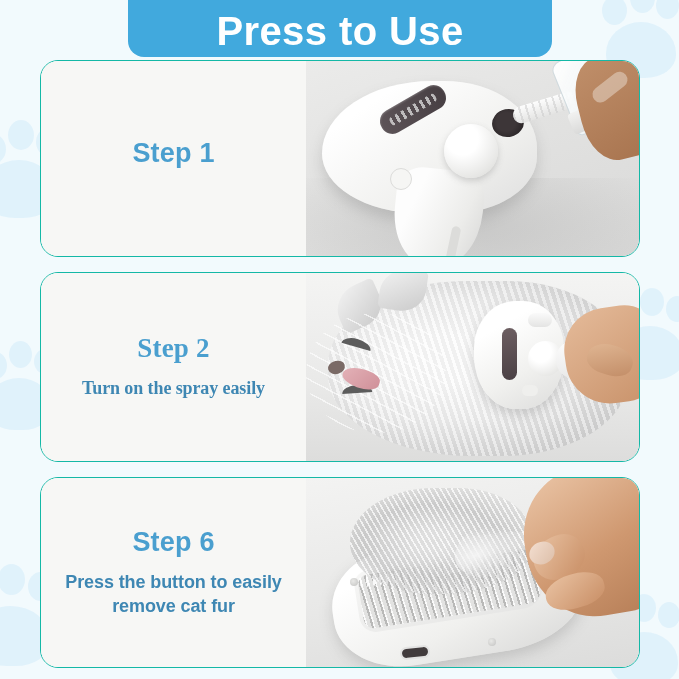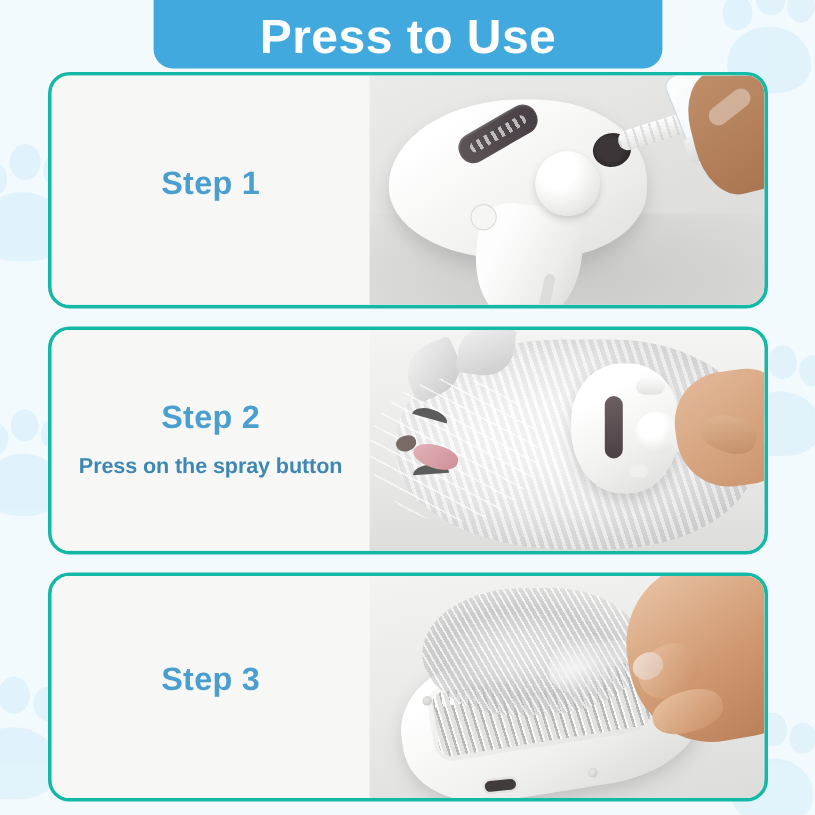--- a/index.html
+++ b/index.html
@@ -59,29 +59,29 @@
     font-weight: bold;
     letter-spacing: .4px;
     line-height: 1;
   }
 
   
   .card {
     position: absolute;
     left: 40px;
     width: 600px;
-    border: 3px solid #14b8a6;
+    border: 1px solid #14b8a6;
     border-radius: 18px;
     overflow: hidden;
     background: #f7f7f5;
     display: flex;
     z-index: 2;
   }
   #card-1 { top: 60px;  height: 197px; }
-  #card-2 { top: 272px; height: 190px; }
+  #card-2 { top: 272px; height: 190px; font-family: Liberation Serif, serif; }
   #card-3 { top: 477px; height: 191px; }
 
   .card-text {
     width: 265px;
     flex: 0 0 265px;
     background: #f7f7f5;
     display: flex;
     flex-direction: column;
     align-items: center;
     justify-content: center;
@@ -483,21 +483,21 @@
     <div class="dev1-bottle-cap"></div>
     <div class="dev1-fingers">
       <div class="dev1-finger-gap"></div>
     </div>
   </div>
 </div>
 
 <div class="card" id="card-2">
   <div class="card-text">
     <div class="step-heading">Step 2</div>
-    <div class="step-body">Press on the spray button</div>
+    <div class="step-body">Turn on the spray easily</div>
   </div>
   <div class="card-photo" id="photo-2">
     <div class="cat-body">
       <div class="cat-fur-streaks"></div>
     </div>
     <div class="cat-ear l"></div>
     <div class="cat-ear r"></div>
     <div class="cat-whiskers"></div>
     <div class="cat-eye l"></div>
     <div class="cat-eye r"></div>
@@ -510,21 +510,22 @@
     <div class="dev2-smallbtn"></div>
     <div class="dev2-handle"></div>
     <div class="dev2-handle-slot"></div>
     <div class="hand2"></div>
     <div class="hand2-thumb"></div>
   </div>
 </div>
 
 <div class="card" id="card-3">
   <div class="card-text">
-    <div class="step-heading">Step 3</div>
+    <div class="step-heading">Step 6</div>
+    <div class="step-body">Press the button to easily remove cat fur</div>
   </div>
   <div class="card-photo" id="photo-3">
     <div class="dev3-body"></div>
     <div class="dev3-pinbed">
       <div class="dev3-pins"></div>
       <div class="dev3-pin-tips"></div>
     </div>
     <div class="dev3-screw a"></div>
     <div class="dev3-screw b"></div>
     <div class="dev3-usb"></div>

